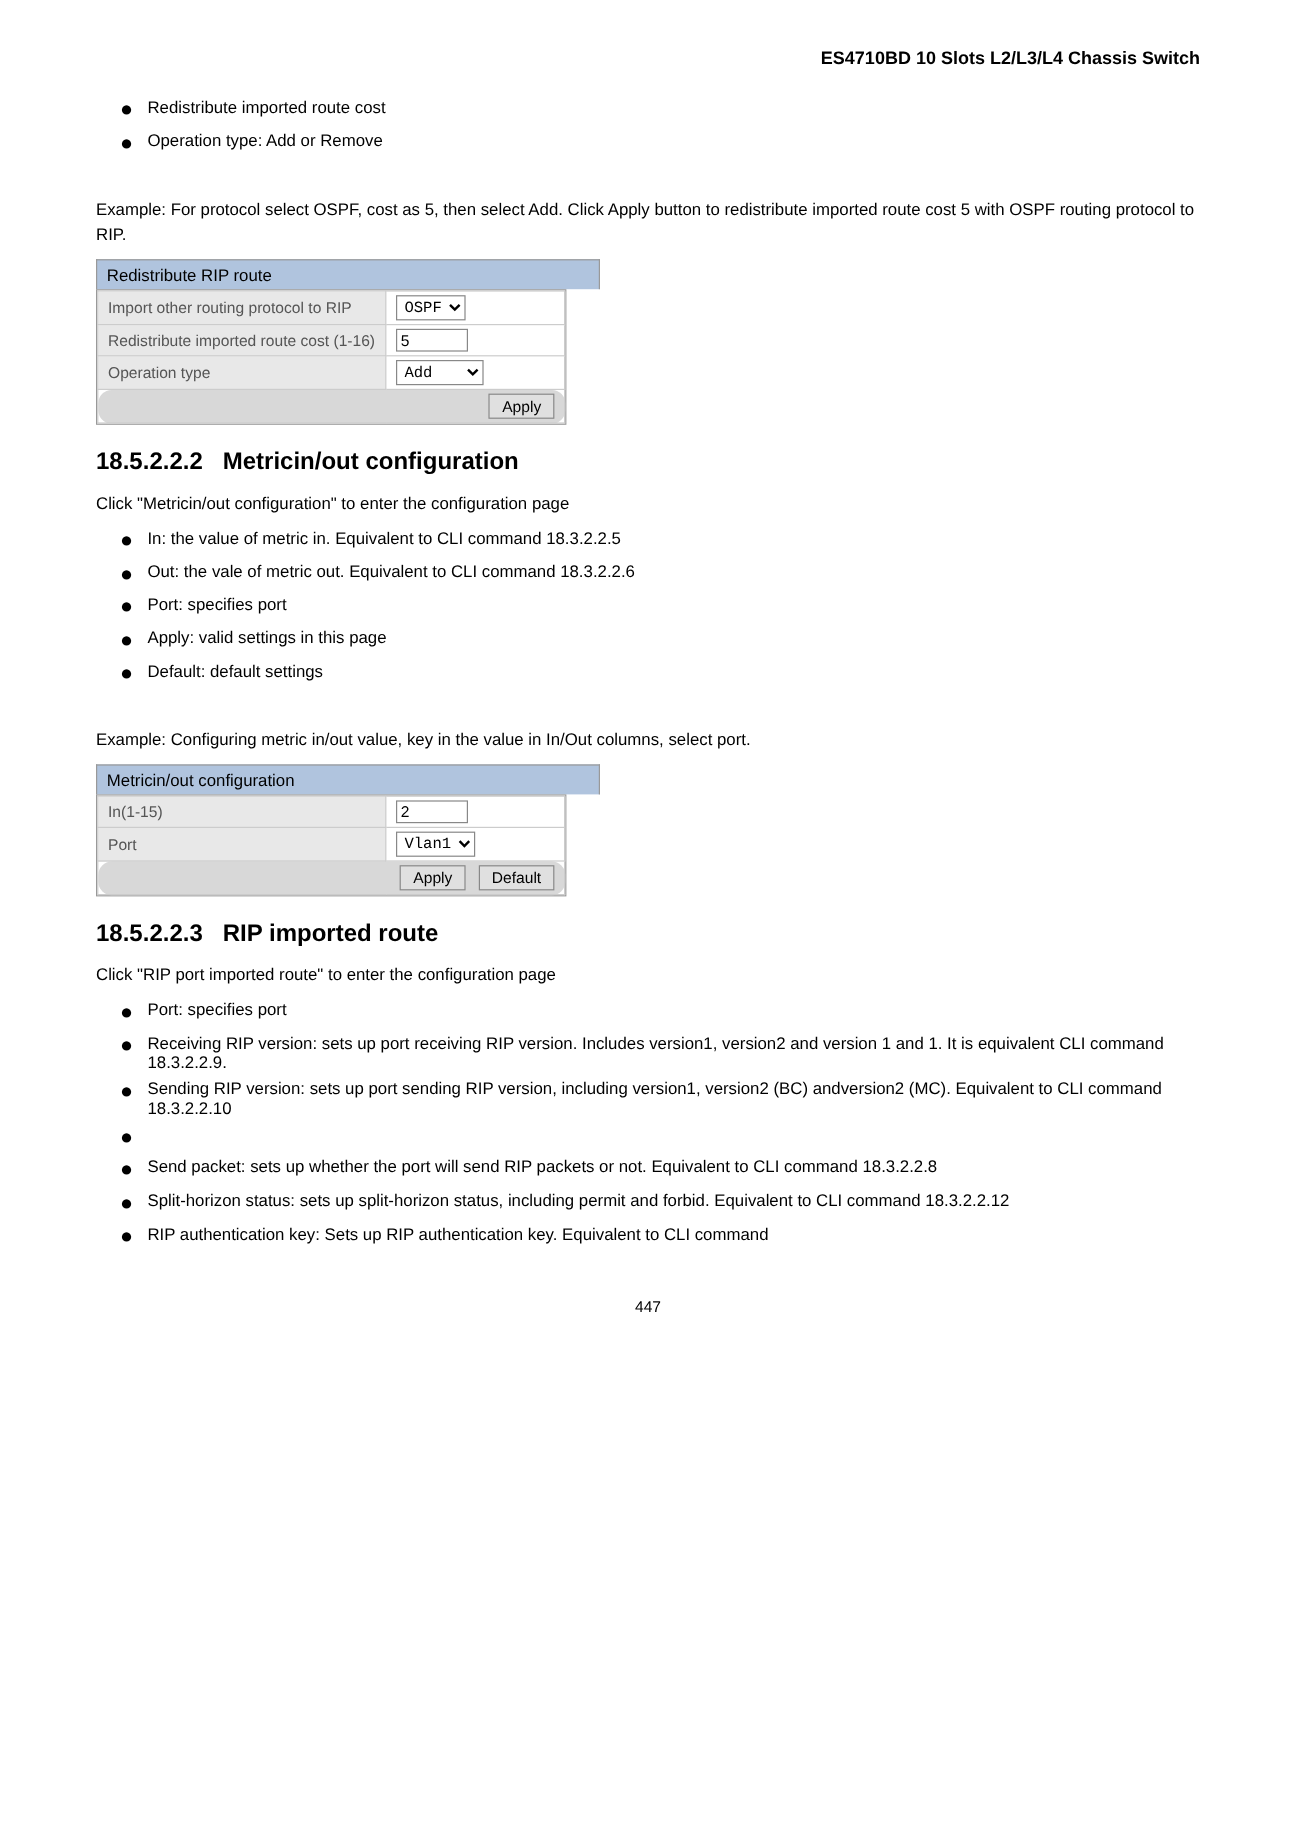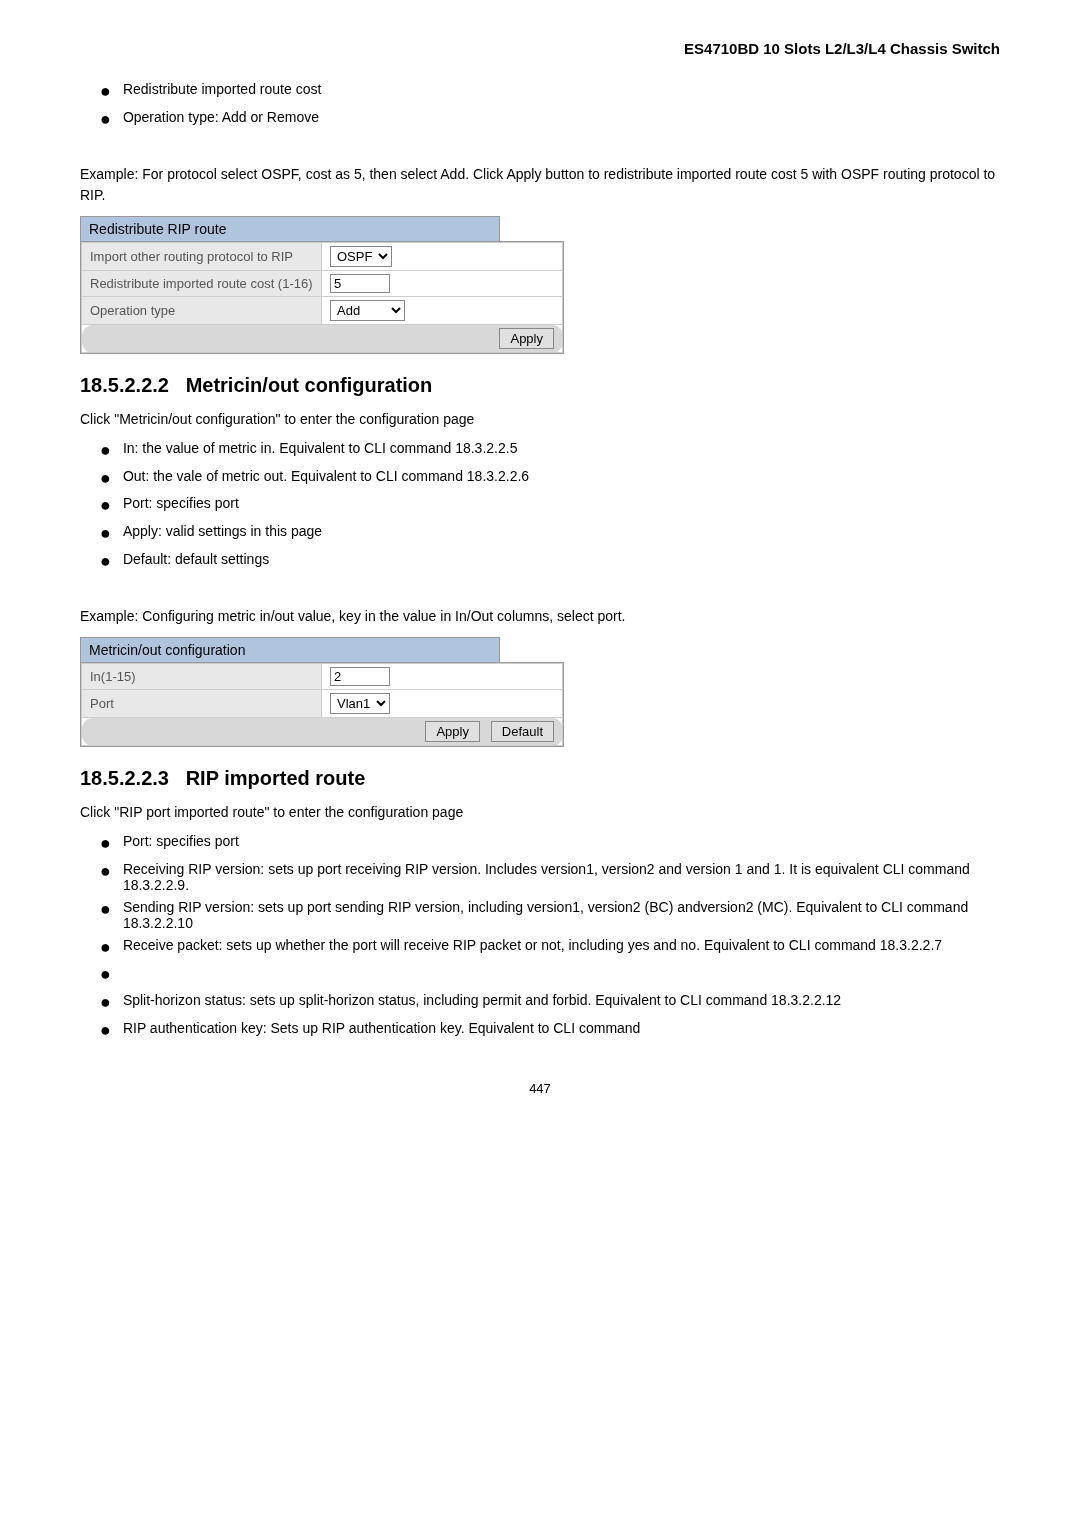--- a/index.html
+++ b/index.html
@@ -35,20 +35,21 @@
     }
     .example-text {
       margin-bottom: 10px;
       line-height: 1.5;
     }
     select {
       font-size: 13px;
       padding: 1px 2px;
       border: 1px solid #888;
       background: #fff;
+      font-family: Liberation Mono, monospace;
     }
     input[type="text"] {
       font-size: 13px;
       width: 60px;
       border: 1px solid #888;
       padding: 1px 3px;
     }
     button.apply-btn {
       font-size: 13px;
       padding: 2px 10px;
@@ -76,21 +77,21 @@
     .table-caption-bar {
       background: #b0c4de;
       padding: 4px 8px;
       font-size: 14px;
       border: 1px solid #999;
       border-bottom: none;
       width: 420px;
     }
     .outer-table-wrap {
       border: 1px solid #999;
-      width: 484px;
+      width: 392px;
     }
     .outer-table-wrap table {
       border-collapse: collapse;
       width: 100%;
     }
     .outer-table-wrap table tr td {
       border: 1px solid #ccc;
       padding: 3px 8px;
       font-size: 13px;
       background: #e8e8e8;
@@ -283,24 +284,24 @@
   <li>
     <span class="bullet-dot">●</span>
     <span>Receiving RIP version: sets up port receiving RIP version. Includes version1, version2 and version 1 and 1. It is equivalent CLI command 18.3.2.2.9.</span>
   </li>
   <li>
     <span class="bullet-dot">●</span>
     <span>Sending RIP version: sets up port sending RIP version, including version1, version2 (BC) andversion2 (MC). Equivalent to CLI command 18.3.2.2.10</span>
   </li>
   <li>
     <span class="bullet-dot">●</span>
-    <span>Receive packet: sets up whether the port will receive RIP packet or not, including yes and no. Equivalent to CLI command 18.3.2.2.7</span>
-  </li>
-  <li>
-    <span class="bullet-dot">●</span>
+  </li>
+  <li>
+    <span class="bullet-dot">●</span>
+    <span>Send packet: sets up whether the port will send RIP packets or not. Equivalent to CLI command 18.3.2.2.8</span>
   </li>
   <li>
     <span class="bullet-dot">●</span>
     <span>Split-horizon status: sets up split-horizon status, including permit and forbid. Equivalent to CLI command 18.3.2.2.12</span>
   </li>
   <li>
     <span class="bullet-dot">●</span>
     <span>RIP authentication key: Sets up RIP authentication key. Equivalent to CLI command</span>
   </li>
 </ul>

